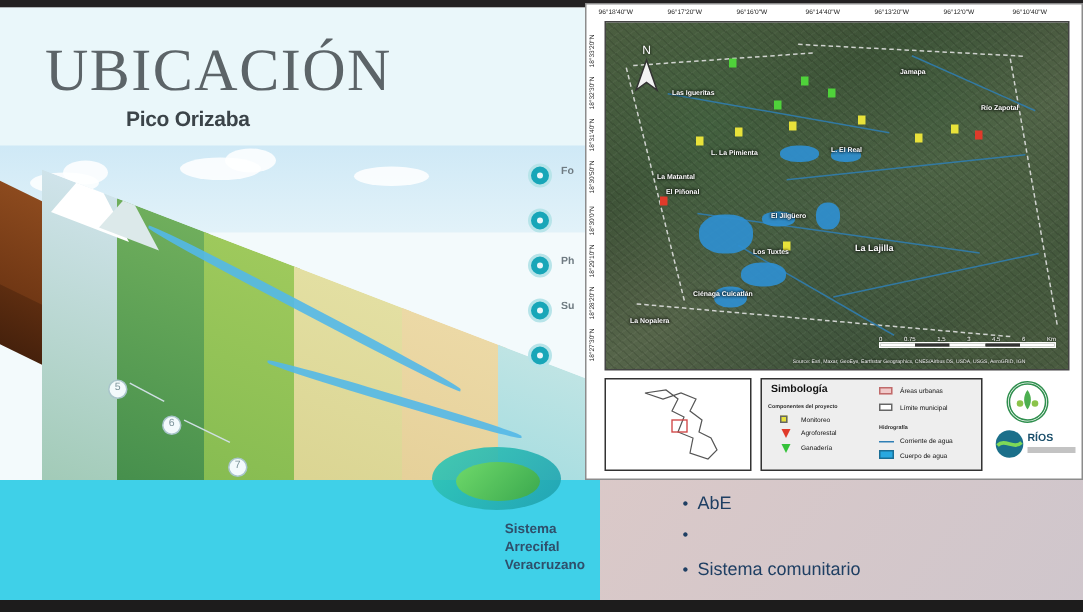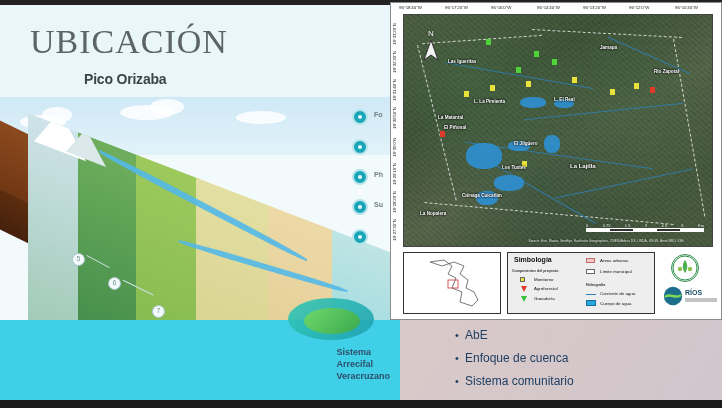--- a/index.html
+++ b/index.html
@@ -9,21 +9,21 @@
   #slide { position:relative; width:722px; height:408px;
            background:linear-gradient(125deg,#c9c3ca 0%,#d6cccd 35%,#dbc9c8 60%,#cfc6cc 100%); }
 
   
   .bar-top { position:absolute; left:0; top:0; width:722px; height:5px; background:#232122; }
   .bar-bottom { position:absolute; left:0; bottom:0; width:722px; height:8px; background:#1d1c1c; }
 
   
   #left-panel { position:absolute; left:0; top:5px; width:400px; height:395px;
                 background:#eaf7fa; overflow:hidden; }
-  #title { position:absolute; left:30px; top:18px; font-size:34px; letter-spacing:1px;
+  #title { position:absolute; left:30px; top:18px; font-size:40px; letter-spacing:1px;
            color:#5c6468; font-family:"Liberation Serif", serif; font-weight:400; }
   #subtitle { position:absolute; left:84px; top:66px; font-size:14px; font-weight:bold;
               color:#3b4449; letter-spacing:-.2px; }
 
   
   #sky { position:absolute; left:0; top:92px; width:400px; height:126px;
          background:linear-gradient(180deg,#cfe9f6 0%,#e8f5fa 60%,#f4fbfc 100%); }
   .cloud { position:absolute; background:#ffffff; border-radius:50%; opacity:.85; }
 
   
@@ -368,21 +368,20 @@
     </div>
   </div>
 
   <div id="bullets">
     <div class="bullet">
       <span class="bdot">•</span>
       <span class="btext">AbE</span>
     </div>
     <div class="bullet">
       <span class="bdot">•</span>
-      <span class="btext">Enfoque de cuenca</span>
     </div>
     <div class="bullet">
       <span class="bdot">•</span>
       <span class="btext">Sistema comunitario</span>
     </div>
   </div>
 
   <div class="bar-bottom"></div>
 </div>
 

